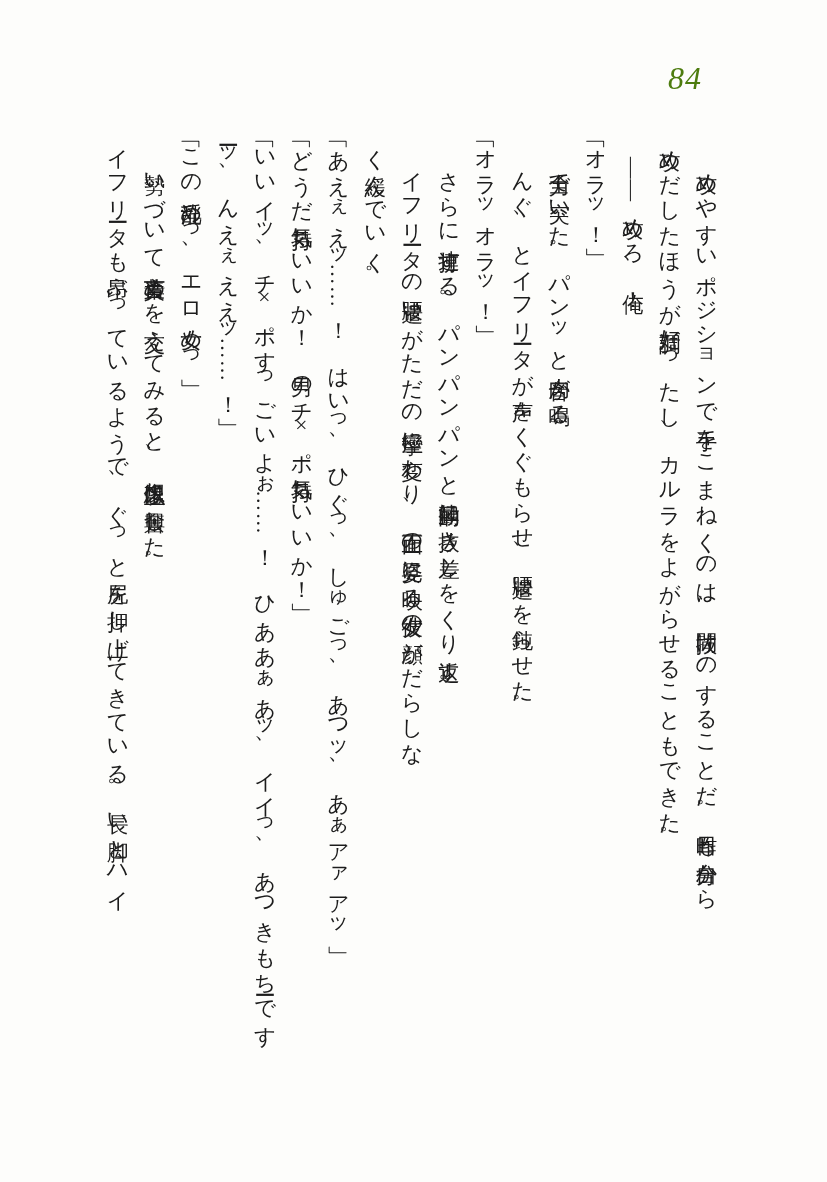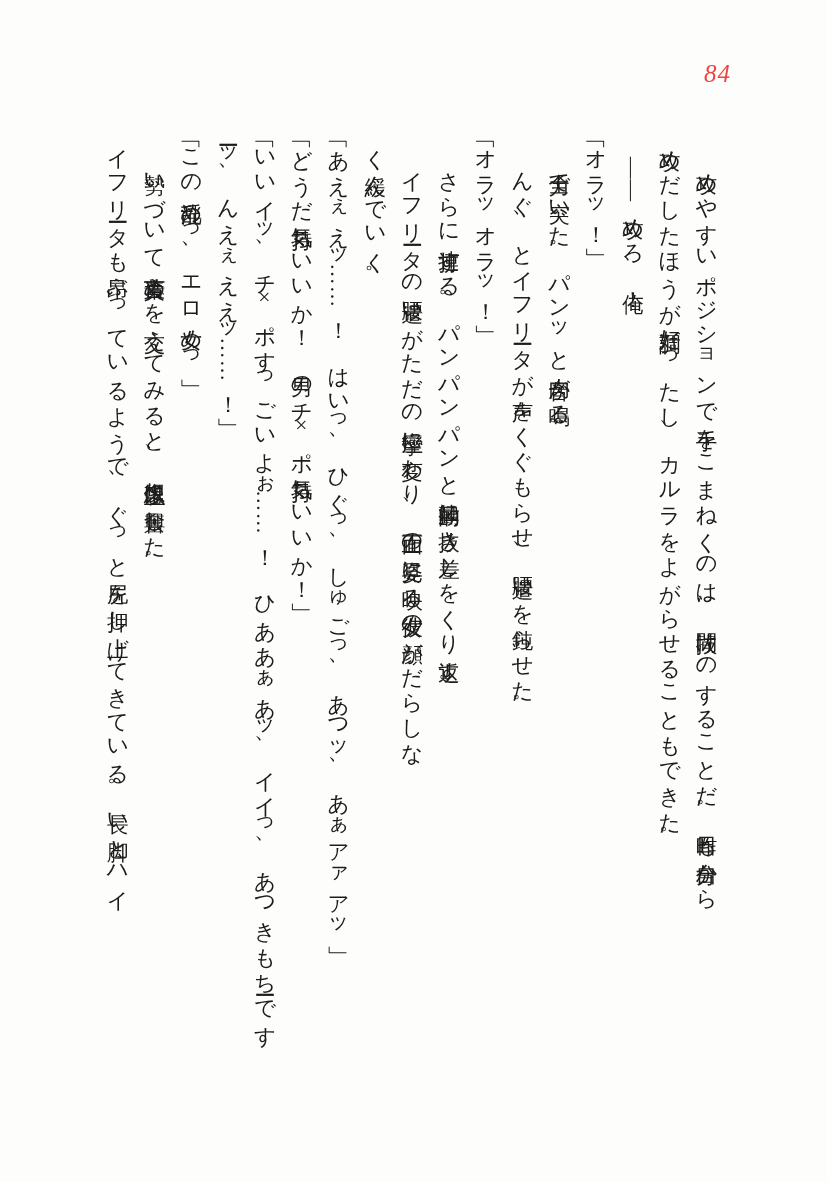--- a/index.html
+++ b/index.html
@@ -16,24 +16,23 @@
   }
   .page {
     position: absolute;
     inset: 0;
   }
   .page-number {
     position: absolute;
     top: 60px;
     left: 668px;
     font-style: italic;
-    font-size: 25px;
+    font-size: 32px;
     letter-spacing: 1px;
-    color: #ef4444;
-    margin-left: 36px;
+    color: #4d7c0f;
   }
   .text-block {
     position: absolute;
     top: 134px;
     left: 96px;
     width: 628px;
     height: 910px;
     writing-mode: vertical-rl;
     -webkit-writing-mode: vertical-rl;
     text-orientation: mixed;

